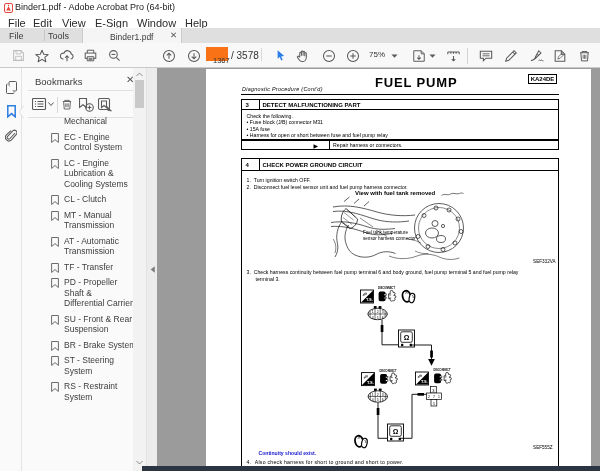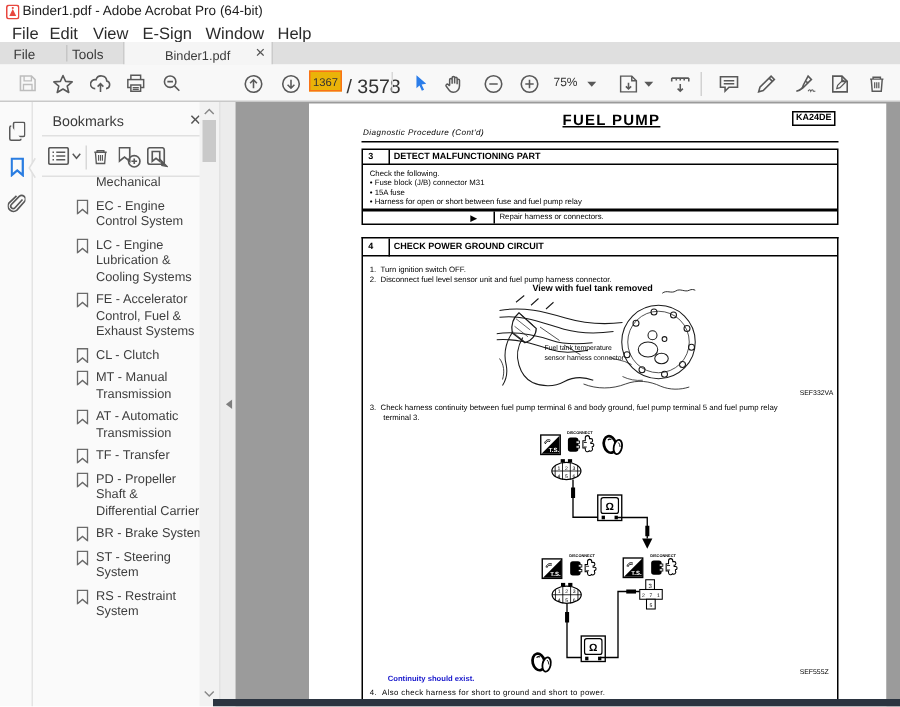--- a/index.html
+++ b/index.html
@@ -91,22 +91,22 @@
         <path d="M4.4 6.7 h4.6"></path>
       </svg>
  <svg class="tico" style="left:162px" width="14" height="14" viewBox="0 0 16 16" fill="none" stroke="#595959" stroke-width="1.2">
         <circle cx="8" cy="8" r="6.3"></circle>
         <path d="M8 11.2 V5 M5.4 7.4 L8 4.8 L10.6 7.4"></path>
       </svg>
  <svg class="tico" style="left:187px" width="14" height="14" viewBox="0 0 16 16" fill="none" stroke="#595959" stroke-width="1.2">
         <circle cx="8" cy="8" r="6.3"></circle>
         <path d="M8 4.8 V11 M5.4 8.6 L8 11.2 L10.6 8.6"></path>
       </svg>
- <div class="abs" style="left:206px;top:4px;width:22px;height:14px;border:1px solid #f97316;background:#eab308;font-size:7.5px;color:#333;text-align:center;line-height:13px;">1367</div>
- <span class="abs" style="left:231px;top:7px;font-size:13px;color:#333;">/ 3578</span>
+ <div class="abs" style="left:206px;top:4px;width:22px;height:14px;border:7px solid #f97316;background:#eab308;font-size:7.5px;color:#333;text-align:center;line-height:13px;">1367</div>
+ <span class="abs" style="left:231px;top:7px;font-size:10px;color:#333;">/ 3578</span>
  <div class="vsep" style="left:261px;background:#d8d8d8;height:13px"></div>
  <svg class="tico" style="left:276px;top:6px" width="9" height="13" viewBox="0 0 11 15">
         <path d="M2 1 L10 8 L6.2 8.6 L8.2 12.8 L6.4 13.6 L4.5 9.4 L2 11.5 Z" fill="#2b7de9"></path>
       </svg>
  <svg class="tico" style="left:296px" width="14" height="14" viewBox="0 0 16 16" fill="none" stroke="#595959" stroke-width="1.15">
         <path d="M4.3 9.2 V4.8 a0.95 0.95 0 0 1 1.9 0 V7.8 m0 -0.2 V3.3 a0.95 0.95 0 0 1 1.9 0 V7.6 m0 0.1 V3.8 a0.95 0.95 0 0 1 1.9 0 V8 m0 0.2 V5.2 a0.9 0.9 0 0 1 1.8 0 v4.4 a4.7 4.7 0 0 1 -4.7 4.7 c-1.6 0 -2.7 -0.7 -3.5 -2 L1.7 9.7 a1 1 0 0 1 1.5 -1.3 l1.1 1.1"></path>
       </svg>
  <svg class="tico" style="left:322px" width="14" height="14" viewBox="0 0 16 16" fill="none" stroke="#595959" stroke-width="1.2">
         <circle cx="8" cy="8" r="6.3"></circle>
         <path d="M4.8 8 h6.4"></path>
@@ -199,36 +199,36 @@
   <div id="bmlist">
    <div class="bmi">Mechanical</div>
    <div class="bmi"><svg width="8" height="10" viewBox="0 0 8 10" fill="none" stroke="#6b6b6b">
             <path d="M0.6 0.5 h6.8 v9 l-3.4 -2.9 l-3.4 2.9 Z"></path>
           </svg>EC - Engine<br>Control System</div>
    <div class="bmi"><svg width="8" height="10" viewBox="0 0 8 10" fill="none" stroke="#6b6b6b">
             <path d="M0.6 0.5 h6.8 v9 l-3.4 -2.9 l-3.4 2.9 Z"></path>
           </svg>LC - Engine<br>Lubrication &amp;<br>Cooling Systems</div>
    <div class="bmi"><svg width="8" height="10" viewBox="0 0 8 10" fill="none" stroke="#6b6b6b">
             <path d="M0.6 0.5 h6.8 v9 l-3.4 -2.9 l-3.4 2.9 Z"></path>
-          </svg>FE - Accelerator<br>Control, Fuel &amp;<br>Exhaust Systems</div>
-   <div class="bmi"><svg width="8" height="10" viewBox="0 0 8 10" fill="none" stroke="#6b6b6b">
-            <path d="M0.6 0.5 h6.8 v9 l-3.4 -2.9 l-3.4 2.9 Z"></path>
           </svg>CL - Clutch</div>
    <div class="bmi"><svg width="8" height="10" viewBox="0 0 8 10" fill="none" stroke="#6b6b6b">
             <path d="M0.6 0.5 h6.8 v9 l-3.4 -2.9 l-3.4 2.9 Z"></path>
           </svg>MT - Manual<br>Transmission</div>
    <div class="bmi"><svg width="8" height="10" viewBox="0 0 8 10" fill="none" stroke="#6b6b6b">
             <path d="M0.6 0.5 h6.8 v9 l-3.4 -2.9 l-3.4 2.9 Z"></path>
           </svg>AT - Automatic<br>Transmission</div>
    <div class="bmi"><svg width="8" height="10" viewBox="0 0 8 10" fill="none" stroke="#6b6b6b">
             <path d="M0.6 0.5 h6.8 v9 l-3.4 -2.9 l-3.4 2.9 Z"></path>
           </svg>TF - Transfer</div>
    <div class="bmi"><svg width="8" height="10" viewBox="0 0 8 10" fill="none" stroke="#6b6b6b">
             <path d="M0.6 0.5 h6.8 v9 l-3.4 -2.9 l-3.4 2.9 Z"></path>
           </svg>PD - Propeller<br>Shaft &amp;<br>Differential Carrier</div>
+   <div class="bmi"><svg width="8" height="10" viewBox="0 0 8 10" fill="none" stroke="#6b6b6b">
+            <path d="M0.6 0.5 h6.8 v9 l-3.4 -2.9 l-3.4 2.9 Z"></path>
+          </svg>SU - Front &amp; Rear<br>Suspension</div>
    <div class="bmi"><svg width="8" height="10" viewBox="0 0 8 10" fill="none" stroke="#6b6b6b">
             <path d="M0.6 0.5 h6.8 v9 l-3.4 -2.9 l-3.4 2.9 Z"></path>
           </svg>BR - Brake System</div>
    <div class="bmi"><svg width="8" height="10" viewBox="0 0 8 10" fill="none" stroke="#6b6b6b">
             <path d="M0.6 0.5 h6.8 v9 l-3.4 -2.9 l-3.4 2.9 Z"></path>
           </svg>ST - Steering<br>System</div>
    <div class="bmi"><svg width="8" height="10" viewBox="0 0 8 10" fill="none" stroke="#6b6b6b">
             <path d="M0.6 0.5 h6.8 v9 l-3.4 -2.9 l-3.4 2.9 Z"></path>
           </svg>RS - Restraint<br>System</div>
   </div>
@@ -242,21 +242,21 @@
         <path d="M0.5 1 L3.5 4 L6.5 1" fill="none" stroke="#8a8a8a"></path>
       </svg>
 </div>
 <svg class="abs" style="left:149.5px;top:266px;z-index:6" width="5" height="7" viewBox="0 0 5 7">
       <path d="M4.8 0.3 V6.7 L0.6 3.5 Z" fill="#7e7e7e"></path>
     </svg>
 <div id="whitegap" class="abs"></div>
     <div class="abs" style="left:146px;top:68px;width:1px;height:398px;background:#e2e2e2"></div>
 <div id="docarea" class="abs"></div>
 <div id="page" class="abs">
- <div class="pdf b" style="left:169px;top:5.5px;font-size:10px;letter-spacing:0.85px;text-decoration:underline;">FUEL PUMP</div>
+ <div class="pdf b" style="left:169px;top:5.5px;font-size:13px;letter-spacing:0.85px;">FUEL PUMP</div>
  <div class="pdf b" style="left:322px;top:5px;width:29px;height:9.5px;border:0.8px solid #000;font-size:6px;text-align:center;line-height:9px;">KA24DE</div>
  <div class="pdf" style="left:36px;top:17px;font-size:5.4px;letter-spacing:0.3px;font-style:italic;">Diagnostic Procedure (Cont'd)</div>
  <div class="pdf" style="left:34.5px;top:24.5px;width:318.5px;height:1px;background:#000;"></div>
 
  <div class="secbox" style="left:34.5px;top:30px;width:318.5px;height:40.5px;">
    <div style="position:absolute;left:0;top:0;width:100%;height:10px;border-bottom:1px solid #000;font-size:6px;font-weight:bold;">
           <span style="position:absolute;left:4px;top:2px;">3</span>
           <span style="position:absolute;left:21px;top:2px;">DETECT MALFUNCTIONING PART</span>
           <span style="position:absolute;left:17px;top:0;width:1px;height:10px;background:#000;"></span>
         </div>

